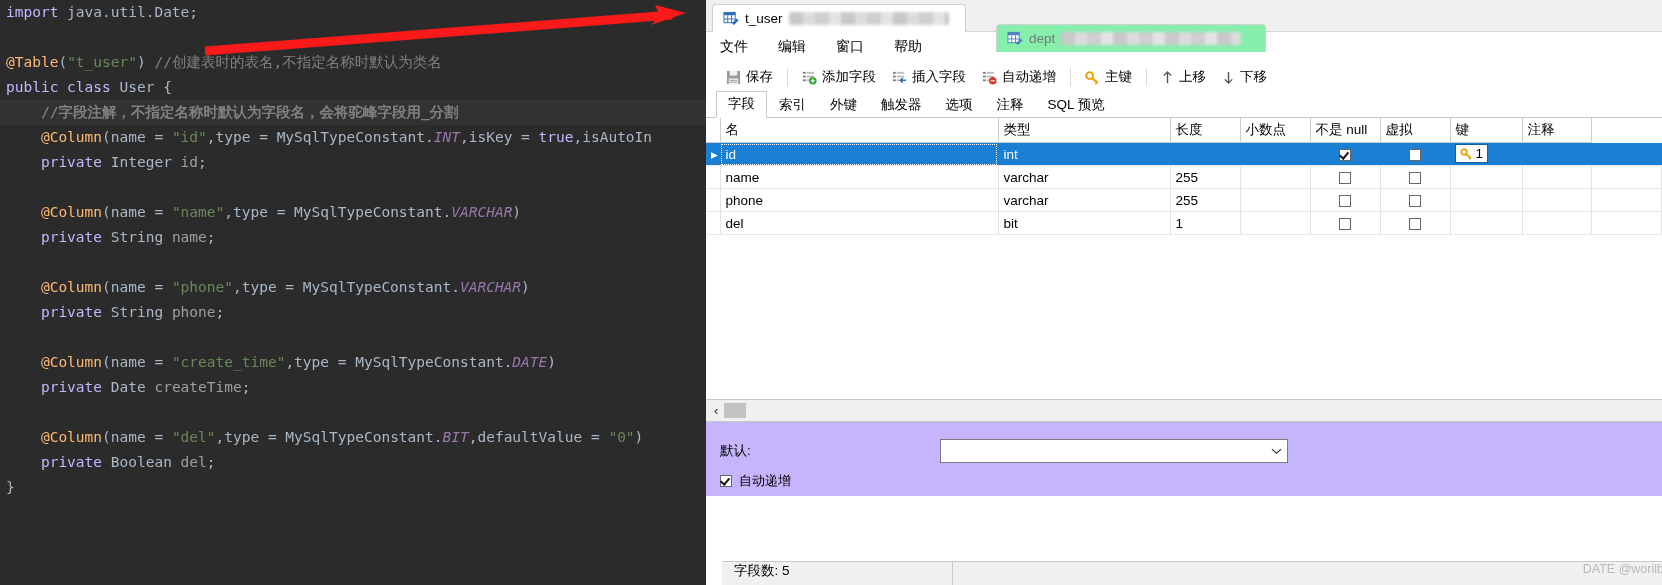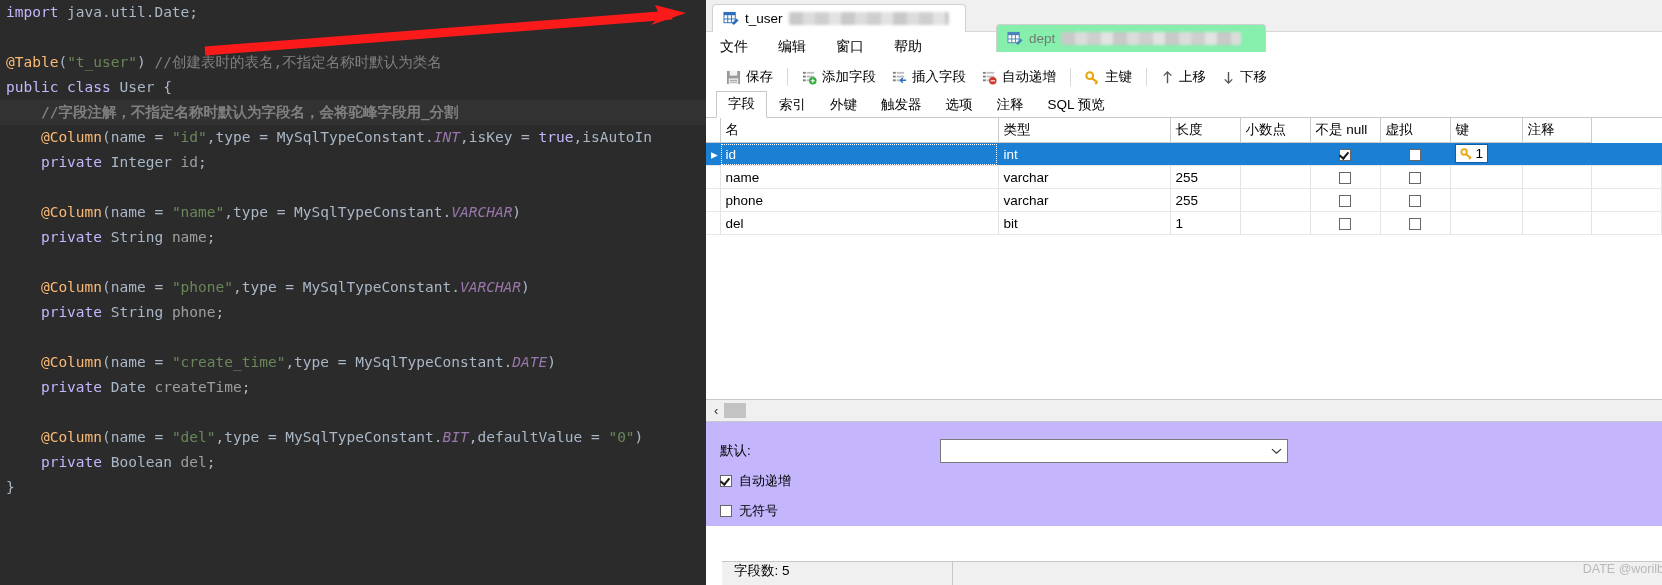--- a/index.html
+++ b/index.html
@@ -399,24 +399,20 @@
           <span></span>
           <svg width="11" height="8" viewBox="0 0 12 8" style="margin-left:auto">
             <path d="M1 2 L6 6.5 L11 2" stroke="#333" stroke-width="1.3" fill="none"></path>
           </svg>
         </div>
       </div>
       <div class="chk">
         <span class="cb on"></span>
         <span>自动递增</span>
       </div>
-      <div class="chk">
-        <span class="cb"></span>
-        <span>无符号</span>
-      </div>
     </div>
 
     <div id="status">
       <span class="cell1">字段数: 5</span>
       <span class="vsep"></span>
       <span class="wm">DATE @worilb</span>
     </div>
 
   </div>
 </div>

